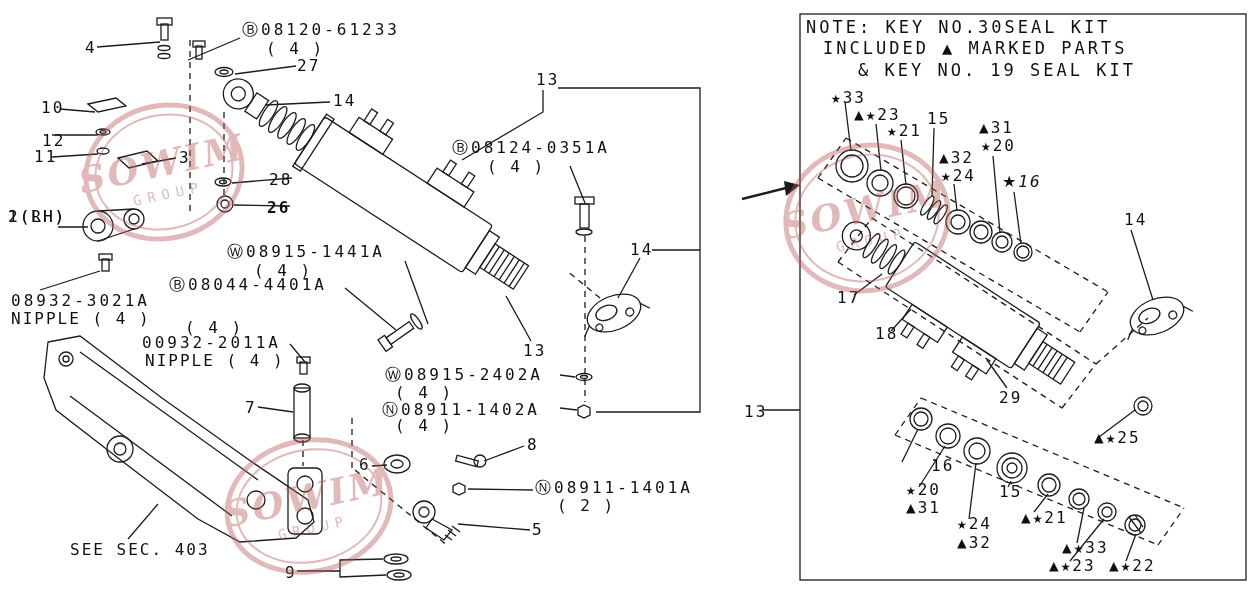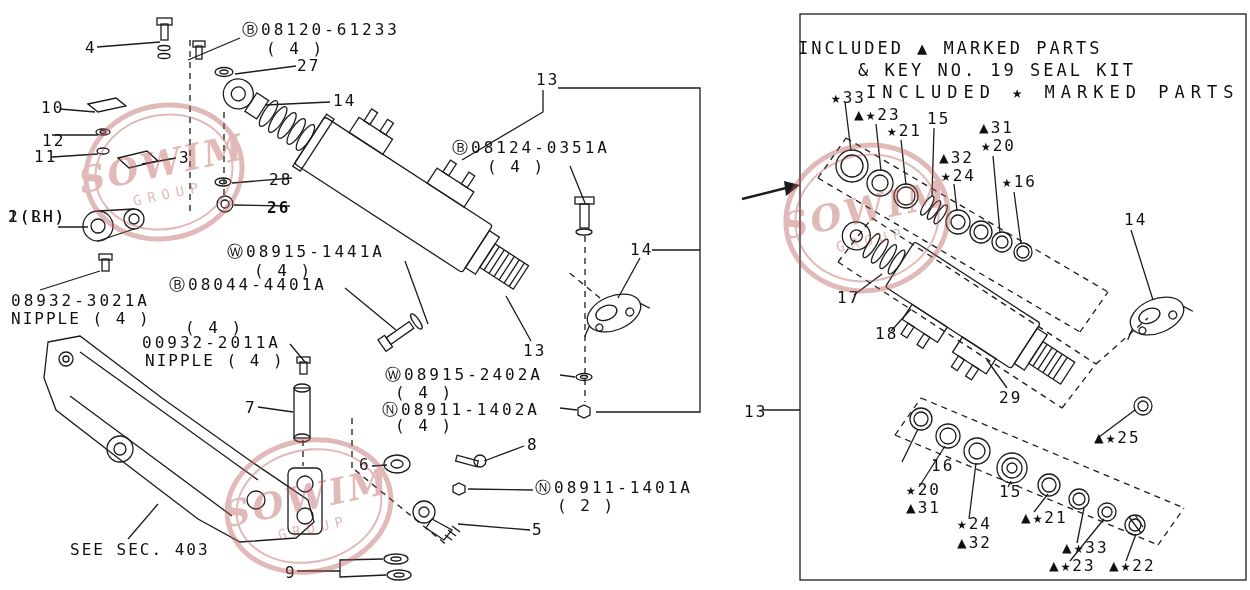--- a/index.html
+++ b/index.html
@@ -236,23 +236,23 @@
         <circle cx="1107" cy="512" r="9"></circle>
           <circle cx="1107" cy="512" r="5"></circle>
         <circle cx="1135" cy="525" r="10"></circle>
           <circle cx="1135" cy="525" r="6"></circle>
         <path d="M1129,517 L1141,533 M1135,515 L1143,527"></path>
       </g>
     </g>
   </svg>
 
   <div class="layer">
-    <div class="note-line" style="left:798px;top:39px">INCLUDED ▲ MARKED PARTS</div>
+    <div class="note-line" style="left:806px;top:18px">NOTE: KEY NO.30SEAL KIT</div>
+    <div class="note-line" style="left:823px;top:39px">INCLUDED ▲ MARKED PARTS</div>
     <div class="note-line" style="left:858px;top:61px">&amp; KEY NO. 19 SEAL KIT</div>
-    <div class="note-line wide" style="left:866px;top:83px">INCLUDED ★ MARKED PARTS</div>
   </div>
 
   <div class="layer">
       <div class="callout" style="left: 85px; top: 39px;">4</div>
       <div class="callout" style="left: 242px; top: 21px; letter-spacing: 3px;">Ⓑ08120-61233</div>
       <div class="callout" style="left: 266px; top: 40px;">( 4 )</div>
       <div class="callout" style="left: 297px; top: 57px;">27</div>
       <div class="callout" style="left: 41px; top: 99px;">10</div>
       <div class="callout" style="left: 333px; top: 92px;">14</div>
       <div class="callout" style="left: 34px; top: 132px; margin-left: 8px;">12</div>
@@ -289,21 +289,21 @@
       <div class="callout" style="left: 285px; top: 564px;">9</div>
       <div class="callout" style="left: 744px; top: 403px;">13</div>
       <div class="callout" style="left: 831px; top: 89px;">★33</div>
       <div class="callout" style="left: 854px; top: 106px;">▲★23</div>
       <div class="callout" style="left: 887px; top: 122px;">★21</div>
       <div class="callout" style="left: 927px; top: 110px;">15</div>
       <div class="callout" style="left: 979px; top: 119px;">▲31</div>
       <div class="callout" style="left: 981px; top: 137px;">★20</div>
       <div class="callout" style="left: 939px; top: 149px;">▲32</div>
       <div class="callout" style="left: 941px; top: 167px;">★24</div>
-      <div class="callout" style="left: 1002px; top: 173px;">★16</div>
+      <div class="callout" style="left: 1002px; top: 173px; font-style: italic;">★16</div>
       <div class="callout" style="left: 1124px; top: 211px;">14</div>
       <div class="callout" style="left: 837px; top: 289px;">17</div>
       <div class="callout" style="left: 875px; top: 325px;">18</div>
       <div class="callout" style="left: 999px; top: 389px; text-align: right;">29</div>
       <div class="callout" style="left: 1094px; top: 429px;">▲★25</div>
       <div class="callout" style="left: 892px; top: 457px; margin-left: 39px;">16</div>
       <div class="callout" style="left: 906px; top: 481px;">★20</div>
       <div class="callout" style="left: 906px; top: 499px;">▲31</div>
       <div class="callout" style="left: 999px; top: 483px;">15</div>
       <div class="callout" style="left: 1021px; top: 509px;">▲★21</div>

